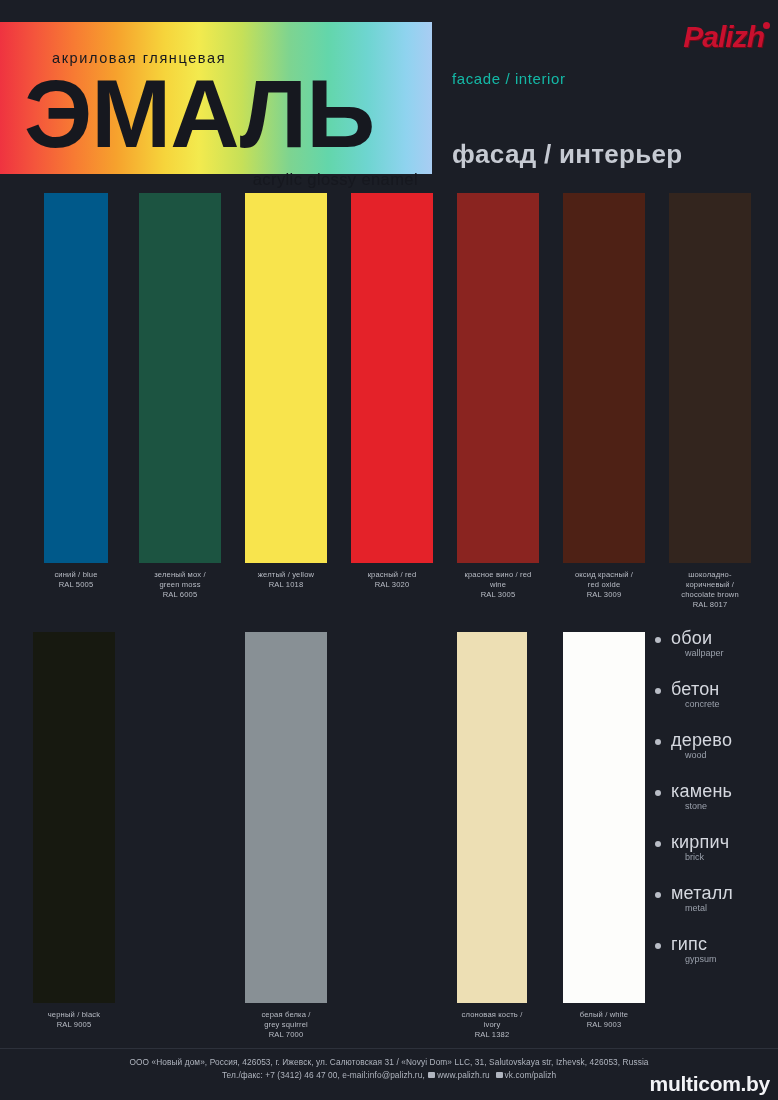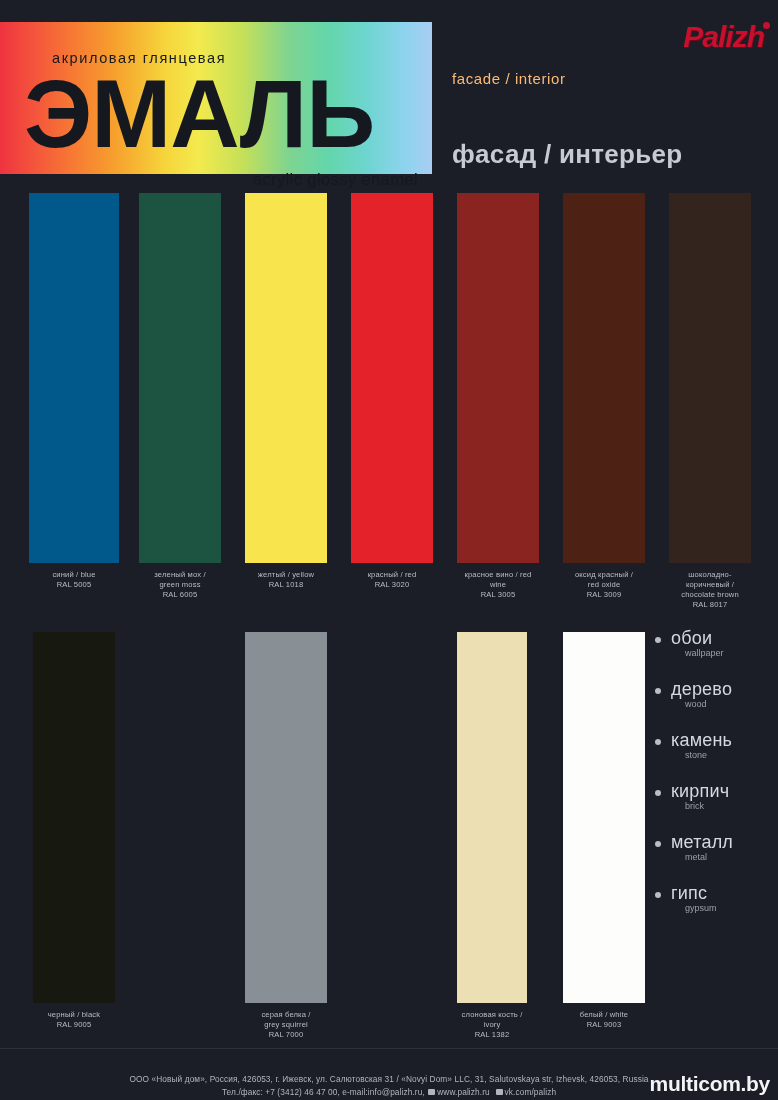--- a/index.html
+++ b/index.html
@@ -46,21 +46,21 @@
     text-shadow:1px 1px 0 #6d0a18;
   }
   #palizh-dot {
     position:absolute; right:8px; top:22px;
     width:7px; height:7px; border-radius:50%;
     background:#c8102e;
   }
 
   #header-facade-en {
     position:absolute; left:452px; top:70px;
-    font-size:15px; color:#fdba74; letter-spacing:0.6px;
+    font-size:15px; color:#14b8a6; letter-spacing:0.6px;
   }
   #header-ral-title {
     position:absolute; left:452px; top:90px;
     font-size:42px; line-height:44px; font-weight:bold;
     color:#c6cad2; letter-spacing:0.5px;
   }
   #header-facade-ru {
     position:absolute; left:452px; top:140px;
     font-size:26px; line-height:28px; font-weight:bold;
     color:#c6cad2; letter-spacing:0.3px;
@@ -97,21 +97,21 @@
   }
   .surface-en {
     font-size:9px; line-height:11px; color:#9aa0ab;
     padding-left:14px;
   }
 
   
   #footer {
     position:absolute; left:0; bottom:0; width:778px; height:52px;
     border-top:1px solid #2d313b;
-    padding-top:24px;
+    padding-top:7px;
   }
   .footer-line {
     text-align:center; font-size:8.3px; line-height:13px;
     color:#b0b5bf; letter-spacing:0.1px;
   }
   .footer-icon {
     display:inline-block; width:7px; height:6px;
     background:#b0b5bf; vertical-align:middle;
     margin:0 2px 1px 1px; border-radius:1px;
   }
@@ -133,21 +133,21 @@
   </div>
 
   <div id="palizh-logo">Palizh</div>
   <div id="palizh-dot"></div>
 
   <div id="header-facade-en">facade / interior</div>
   <div id="header-facade-ru">фасад / интерьер</div>
 </div>
 
 <div class="swatch-row" id="row-1">
-    <div class="swatch-cell" style="left: 29px; width: 90px;">
+    <div class="swatch-cell" style="left: 44px; width: 64px;">
       <div class="swatch-chip" style="background: rgb(0, 89, 138);"></div>
       <div class="swatch-label"><span>синий / blue</span><span class="swatch-ral">RAL 5005</span></div>
     </div>
     <div class="swatch-cell" style="left: 139px; width: 82px;">
       <div class="swatch-chip" style="background: rgb(28, 84, 65);"></div>
       <div class="swatch-label"><span>зеленый мох /</span><br><span>green moss</span><span class="swatch-ral">RAL 6005</span></div>
     </div>
     <div class="swatch-cell" style="left: 245px; width: 82px;">
       <div class="swatch-chip" style="background: rgb(248, 228, 77);"></div>
       <div class="swatch-label"><span>желтый / yellow</span><span class="swatch-ral">RAL 1018</span></div>
@@ -186,20 +186,25 @@
       <div class="swatch-chip" style="background: rgb(253, 253, 251);"></div>
       <div class="swatch-label"><span>белый / white</span><span class="swatch-ral">RAL 9003</span></div>
     </div>
   </div>
 
 <div id="surfaces-list">
     <div class="surface-item">
       <span class="surface-bullet"></span>
       <div class="surface-ru">обои</div>
       <div class="surface-en">wallpaper</div>
+    </div>
+    <div class="surface-item">
+      <span class="surface-bullet"></span>
+      <div class="surface-ru">бетон</div>
+      <div class="surface-en">concrete</div>
     </div>
     <div class="surface-item">
       <span class="surface-bullet"></span>
       <div class="surface-ru">дерево</div>
       <div class="surface-en">wood</div>
     </div>
     <div class="surface-item">
       <span class="surface-bullet"></span>
       <div class="surface-ru">камень</div>
       <div class="surface-en">stone</div>

